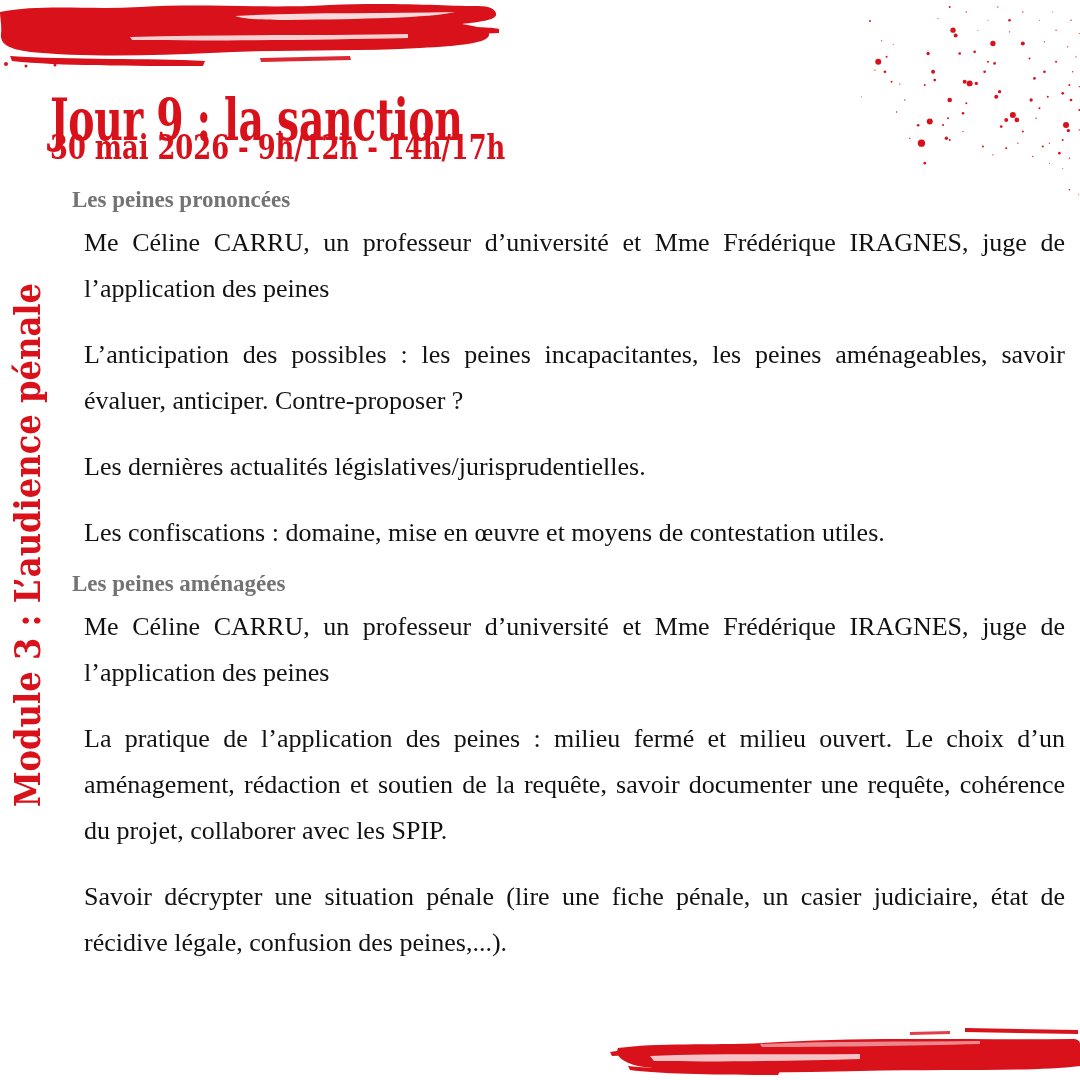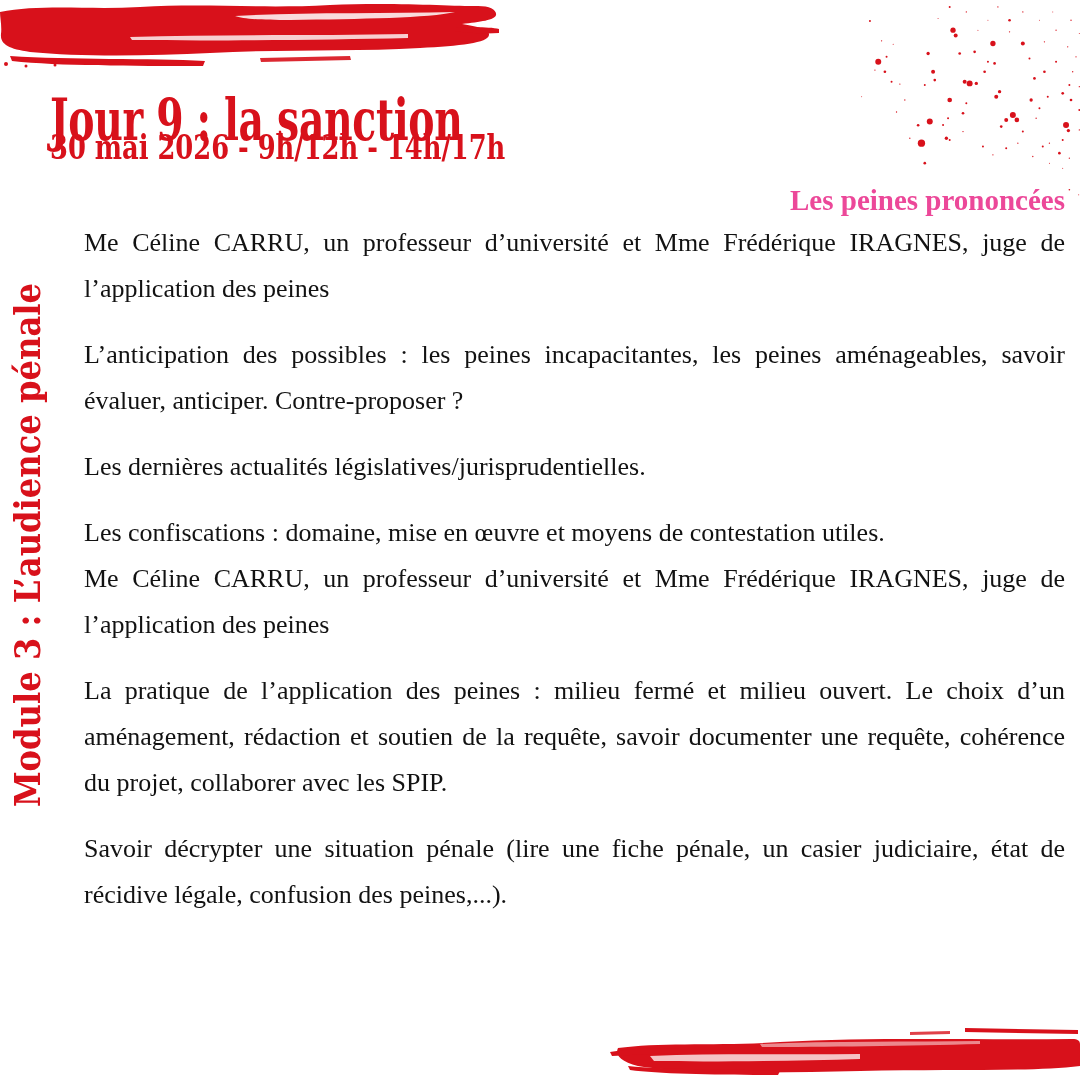--- a/index.html
+++ b/index.html
@@ -57,25 +57,25 @@
   .content{
     position:absolute;left:72px;top:180px;width:993px;
     color:var(--ink);
     font-size:26px;
     line-height:46px;
     text-align:justify;
   }
   .content h2{
     font-family:"Liberation Serif", serif;
     font-weight:bold;
-    font-size:29px;
+    font-size:23px;
     line-height:40px;
     margin:0;
-    color:#ec4899;
-    text-align:right;
+    color:#737373;
+    text-align:left;
   }
   .content p{margin:0 0 20px 12px;font-family:Liberation Serif, serif;}
   .content p:last-child{margin-bottom:0;}
   .section-2 h2{margin-top:8px;}
 </style>
 </head>
 <body>
 
 <div class="page">
 
@@ -201,20 +201,21 @@
 
     <section class="section-1">
       <h2>Les peines prononcées</h2>
       <p>Me Céline CARRU, un professeur d’université et Mme Frédérique IRAGNES, juge de l’application des peines</p>
       <p>L’anticipation des possibles : les peines incapacitantes, les peines aménageables, savoir évaluer, anticiper. Contre-proposer ?</p>
       <p>Les dernières actualités législatives/jurisprudentielles.</p>
       <p>Les confiscations : domaine, mise en œuvre et moyens de contestation utiles.</p>
     </section>
 
     <section class="section-2">
+      <h2>Les peines aménagées</h2>
       <p>Me Céline CARRU, un professeur d’université et Mme Frédérique IRAGNES, juge de l’application des peines</p>
       <p>La pratique de l’application des peines : milieu fermé et milieu ouvert. Le choix d’un aménagement, rédaction et soutien de la requête, savoir documenter une requête, cohérence du projet, collaborer avec les SPIP.</p>
       <p>Savoir décrypter une situation pénale (lire une fiche pénale, un casier judiciaire, état de récidive légale, confusion des peines,...).</p>
     </section>
 
   </main>
 
   <svg class="bottom-brush" viewBox="0 0 470 58" xmlns="http://www.w3.org/2000/svg" aria-hidden="true">
     <path fill="#d8111b" d="M8,26 C50,20 110,24 170,20 C260,15 360,18 462,17 C468,17 470,19 470,22 L470,44 C420,50 340,47 250,49 C170,51 90,52 34,45 C14,42 4,34 8,26 Z"></path>
     <path fill="#d8111b" d="M0,30 C20,26 45,26 70,27 L70,31 C40,32 15,33 2,34 Z"></path>

